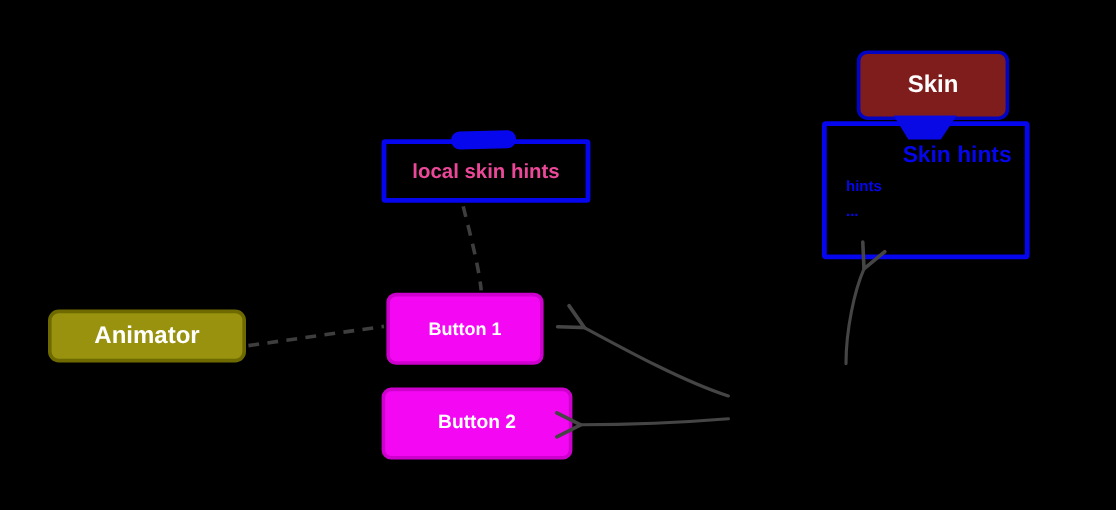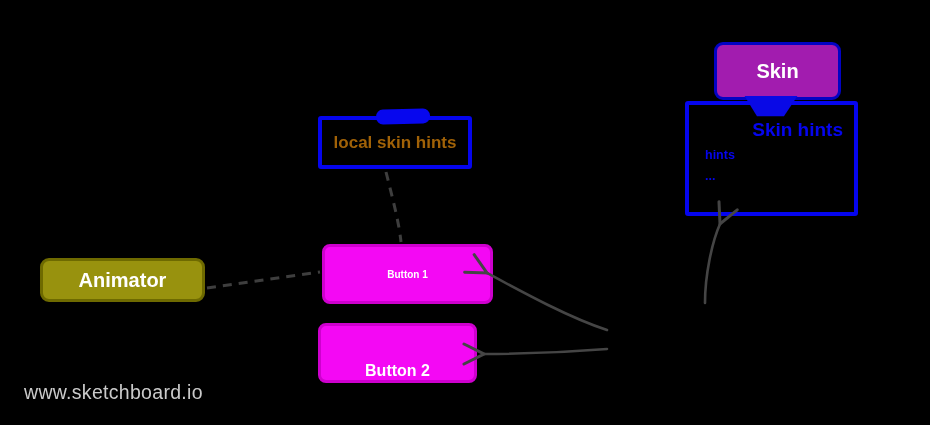--- a/index.html
+++ b/index.html
@@ -21,21 +21,21 @@
     display: flex;
     align-items: center;
     justify-content: center;
     color: #ffffff;
     font-weight: bold;
     text-align: center;
   }
   
   .node-skin {
     left: 714px; top: 42px; width: 127px; height: 58px;
-    background: #a21caf; border: 3px solid #0303c4; border-radius: 9px;
+    background: #7f1d1d; border: 3px solid #0303c4; border-radius: 9px;
     font-size: 20px; z-index: 3;
   }
   .skin-tab {
     position: absolute; left: 744px; top: 96px; width: 54px; height: 21px;
     background: #0909e6;
     clip-path: polygon(1% 0%, 99% 0%, 74% 96%, 24% 96%);
     z-index: 4;
   }
   .node-skin-hints {
     left: 685px; top: 101px; width: 173px; height: 115px;
@@ -44,43 +44,43 @@
   }
   .skin-hints-title {
     margin: 14px 11px 0 15px; font-size: 19px; font-weight: bold; line-height: 22px;
     text-align: right;
   }
   .skin-hints-item {
     margin: 7px 0 0 16px; font-size: 12.5px; font-weight: bold; line-height: 14px;
     text-align: left;
   }
   .node-local-skin-hints {
-    left: 318px; top: 116px; width: 154px; height: 53px;
+    left: 318px; top: 116px; width: 174px; height: 53px;
     background: #000000; border: 4px solid #0505ee; border-radius: 3px;
-    color: #a16207; font-size: 17px; z-index: 2; text-align: right;
+    color: #ec4899; font-size: 17px; z-index: 2; text-align: right;
   }
   .local-blob {
     position: absolute; left: 376px; top: 109px; width: 54px; height: 15px;
     background: #0707ee; border-radius: 7px; transform: rotate(-1.5deg);
     z-index: 3;
   }
   .node-animator {
     left: 40px; top: 258px; width: 165px; height: 44px;
     background: #98920e; border: 3px solid #6e6a00; border-radius: 9px;
     font-size: 20px; z-index: 2;
   }
   .node-button1 {
-    left: 322px; top: 244px; width: 171px; height: 60px;
+    left: 322px; top: 244px; width: 131px; height: 60px;
     background: #f408f4; border: 3px solid #ce00ce; border-radius: 8px;
-    font-size: 10px; z-index: 2;
+    font-size: 15px; z-index: 2;
   }
   .node-button2 {
     left: 318px; top: 323px; width: 159px; height: 60px;
     background: #f408f4; border: 3px solid #ce00ce; border-radius: 8px;
-    font-size: 16px; z-index: 2; align-items: flex-end;
+    font-size: 16px; z-index: 2;
   }
   .node-button-skinlet {
     left: 605px; top: 303px; width: 203px; height: 58px;
     background: #139b13; border: 3px solid #0a750a; border-radius: 9px;
     font-size: 19px; z-index: 2;
   }
   .watermark {
     position: absolute; left: 24px; top: 381px;
     color: #cacaca; font-size: 19.5px; font-weight: normal;
     letter-spacing: 0.3px; z-index: 1;
@@ -139,15 +139,14 @@
         <path d="M 23,3 L 3,13 L 23,23" fill="none" stroke="#454545" stroke-width="3" stroke-linecap="round"></path>
       </marker>
     </defs>
     <path class="conn" d="M 607,330 C 570,318 524,293 487,273" marker-end="url(#arrowOpen)"></path>
     <path class="conn" d="M 607,349 C 570,352 526,354 484,354" marker-end="url(#arrowOpen)"></path>
     <path class="conn" d="M 705,303 C 705,275 712,242 720,224" marker-end="url(#arrowOpen)"></path>
     <path class="conn-dashed" d="M 207,288 L 320,272"></path>
     <path class="conn-dashed" d="M 386,172 C 392,196 399,222 401,242"></path>
   </svg>
 
-  <div class="watermark">www.sketchboard.io</div>
 
 </div>
 
 </body></html>

